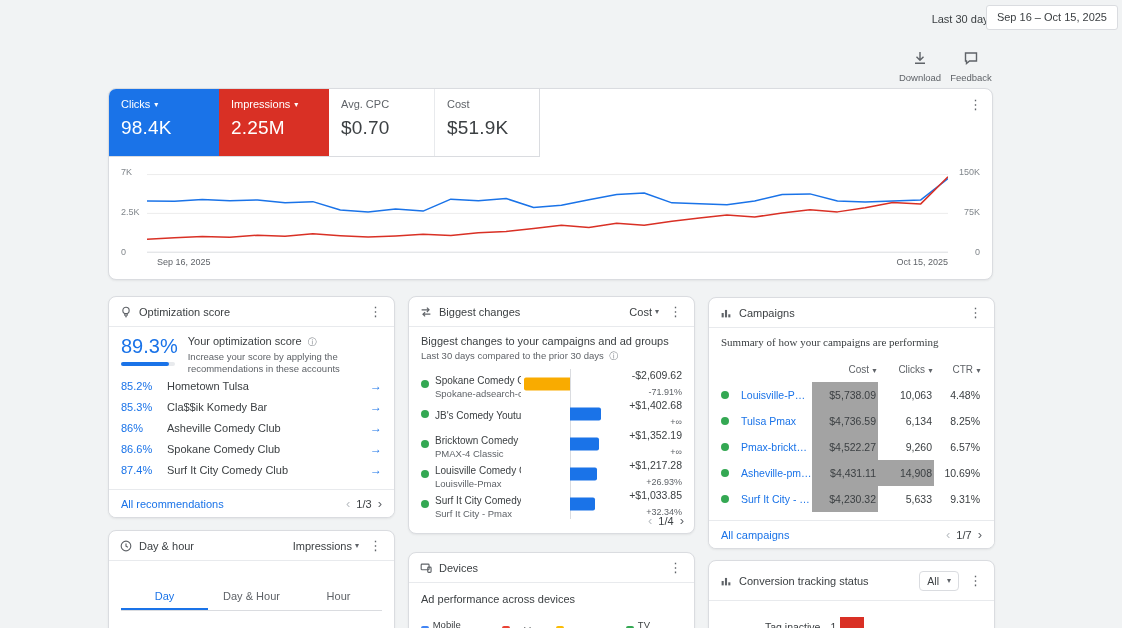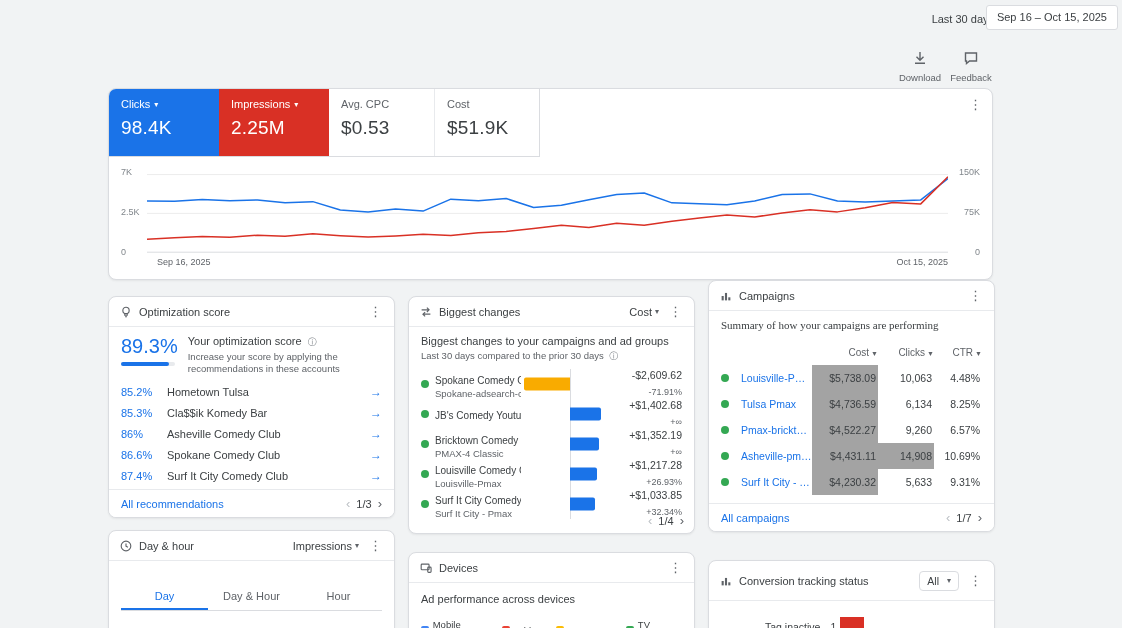--- a/index.html
+++ b/index.html
@@ -91,21 +91,21 @@
   .bar-axis { position: absolute; left: 50%; top: 0; bottom: 0; width: 1px; background: #dadce0; }
   .bar { position: absolute; top: 50%; transform: translateY(-50%); height: 13px; }
   .bar.pos { left: 50%; border-radius: 0 2px 2px 0; }
   .bar.neg { right: 50%; border-radius: 2px 0 0 2px; }
   .chg-vals { flex: 1; text-align: right; }
   .chg-amount { font-size: 10.5px; color: #3c4043; }
   .chg-pct { font-size: 9px; color: #5f6368; }
   .chg-pager { position: absolute; right: 10px; bottom: 5px; }
 
   
-  #cmp-card { left: 708px; top: 280px; width: 287px; height: 252px; }
+  #cmp-card { left: 708px; top: 297px; width: 287px; height: 252px; }
   .cmp-body { padding: 8px 12px 0; }
   .cmp-heading { font-size: 11px; color: #3c4043; font-family: Liberation Serif, serif; }
   .cmp-table { margin-top: 8px; }
   .cmp-tr { display: grid; grid-template-columns: 1fr 66px 56px 48px; align-items: center; height: 26px; font-size: 10.5px; }
   .cmp-th { color: #5f6368; text-align: right; font-size: 10px; cursor: pointer; }
   .cmp-th .sort { font-size: 7px; color: #5f6368; margin-left: 2px; }
   .cmp-name { display: flex; align-items: center; gap: 6px; overflow: hidden; }
   .cmp-name .nm { color: #1a73e8; font-size: 10.5px; white-space: nowrap; overflow: hidden; text-overflow: ellipsis; cursor: pointer; }
   .cmp-td { text-align: right; color: #3c4043; padding-right: 2px; height: 100%; display: flex; align-items: center; justify-content: flex-end; }
   .cmp-td.shade { background: #a3a3a3; }
@@ -177,21 +177,21 @@
       <div class="t-label">
         <span>Impressions</span>
         <span class="caret" style="font-size:8px">▾</span>
       </div>
       <div class="t-value">2.25M</div>
     </div>
     <div class="tile plain">
       <div class="t-label">
           <span>Avg. CPC</span>
         </div>
-      <div class="t-value">$0.53</div>
+      <div class="t-value">$0.70</div>
     </div>
     <div class="tile plain bordered">
       <div class="t-label">
           <span>Cost</span>
         </div>
       <div class="t-value">$51.9K</div>
     </div>
   </div>
   <span class="kebab main-kebab">⋮</span>
 
@@ -237,21 +237,21 @@
         </div>
       </div>
       <div>
         <div class="score-headline">
           <span>Your optimization score</span>
           <span class="info">ⓘ</span>
         </div>
         <div class="score-desc">Increase your score by applying the recommendations in these accounts</div>
       </div>
     </div>
-    <div style="margin-top:6px">
+    <div style="">
       <div class="acct-row">
         <span class="acct-score">85.2%</span>
         <span class="acct-name">Hometown Tulsa</span>
         <span class="acct-arrow">→</span>
       </div>
       <div class="acct-row">
         <span class="acct-score">85.3%</span>
         <span class="acct-name">Cla$$ik Komedy Bar</span>
         <span class="acct-arrow">→</span>
       </div>

